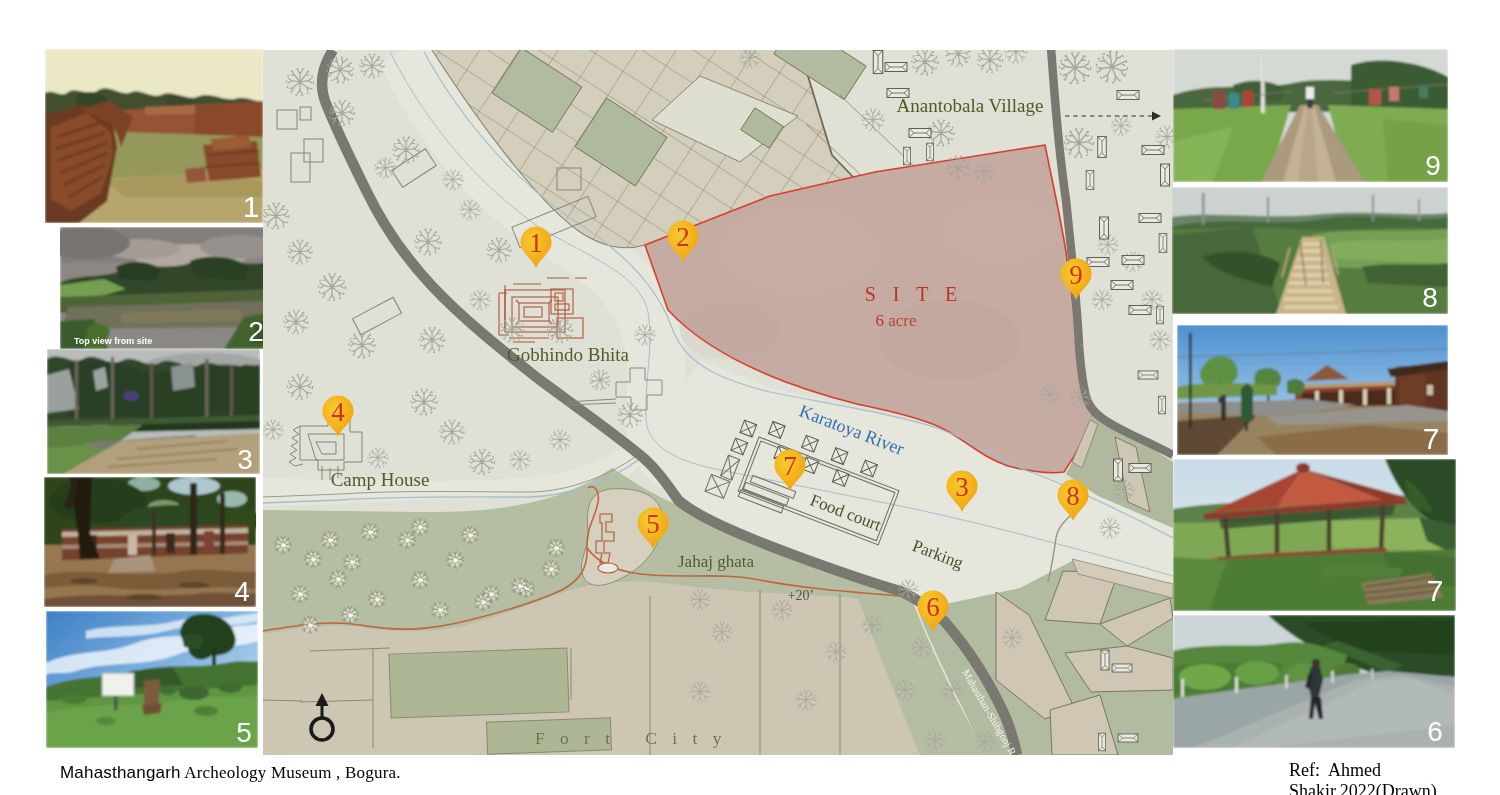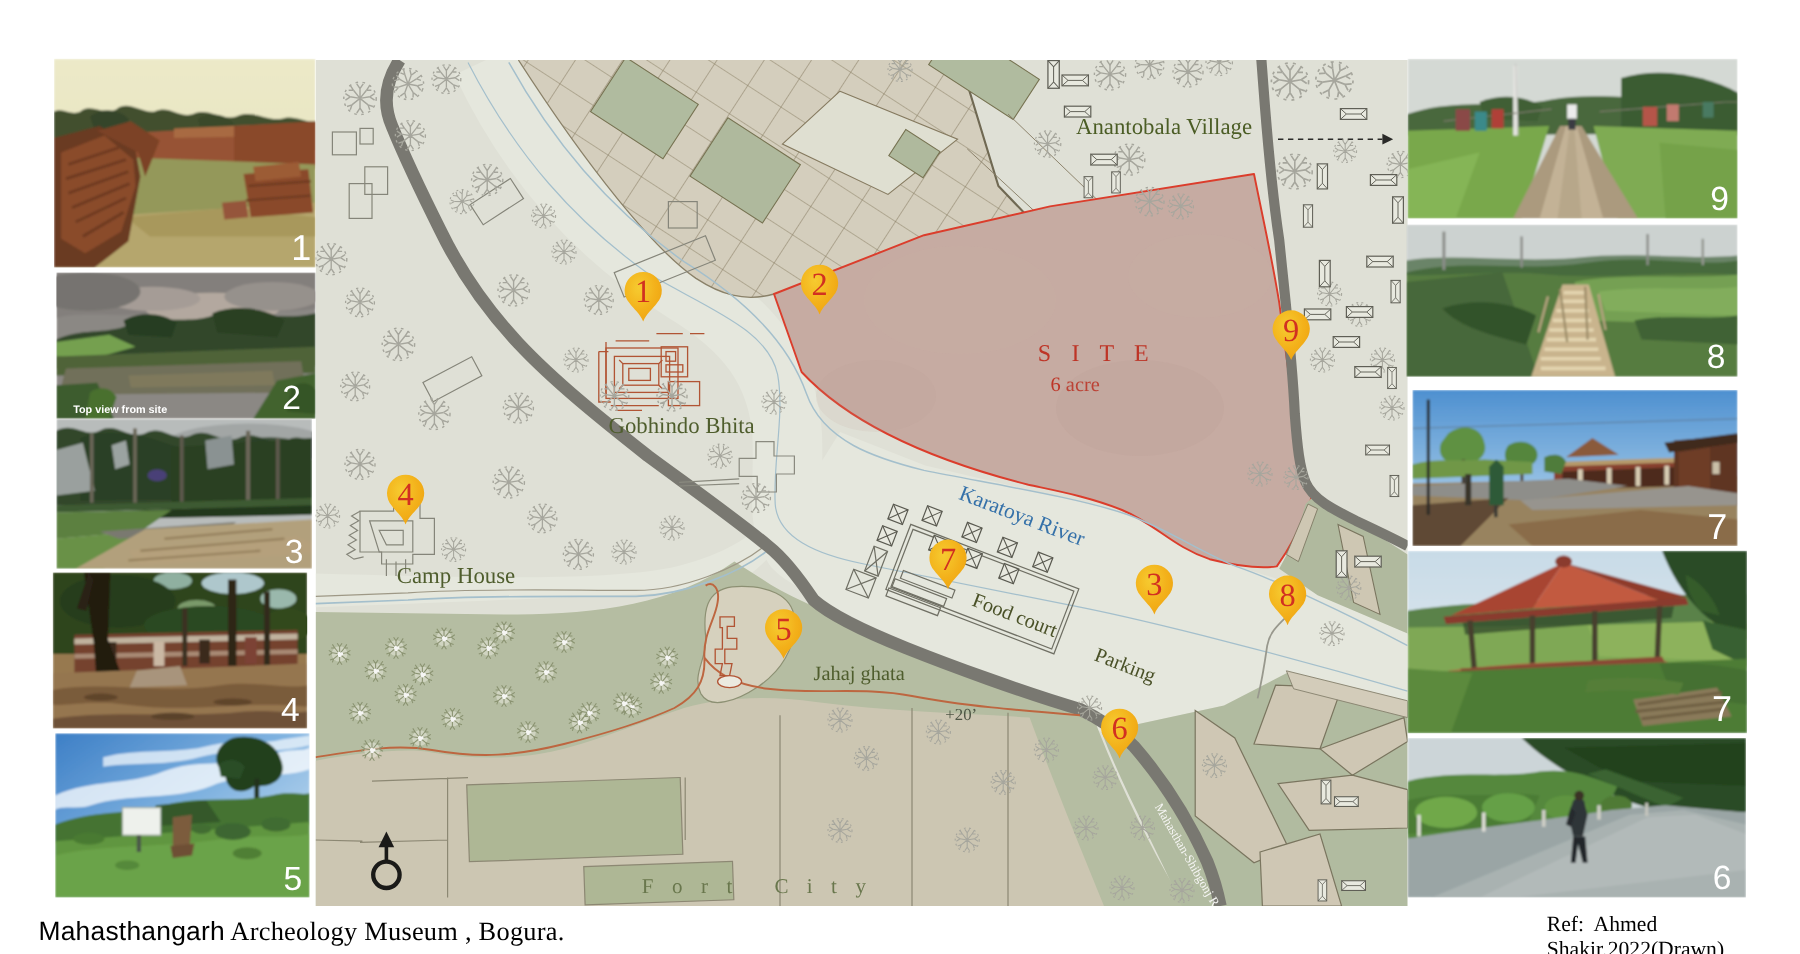--- a/index.html
+++ b/index.html
@@ -45,21 +45,21 @@
  <path d="M158,96 L212,92 L216,128 L164,132 Z" fill="#8a4a2a"></path>
  <path d="M166,90 L204,86 L206,98 L168,102 Z" fill="#9c5c36"></path>
  <path d="M162,106 L214,102 M160,118 L214,114" stroke="#6e3a20" stroke-width="2" fill="none"></path>
  <path d="M140,120 L160,118 L162,132 L142,134 Z" fill="#95553a"></path>
  </g>
 
  <text x="206" y="168" font-size="30" fill="#ffffff" font-family="Liberation Sans,sans-serif" text-anchor="middle">1</text>
 </svg>
 </div>
 
-<div class="abs" style="left:47px;top:227px;width:216px;height:122px;">
+<div class="abs" style="left:60px;top:227px;width:216px;height:122px;">
 <svg width="216" height="122" viewBox="0 0 216 122">
  <defs>
           <filter id="ph2b" x="-3%" y="-3%" width="106%" height="106%">
             <feGaussianBlur stdDeviation="1"></feGaussianBlur>
           </filter>
         </defs>
  <g filter="url(#ph2b)">
 
  <rect width="216" height="122" fill="#8b8884"></rect>
  <path d="M0,0 L216,0 L216,30 C170,36 120,28 80,34 C50,38 20,32 0,38 Z" fill="#837f7c"></path>
@@ -812,21 +812,21 @@
  <path d="M138,52 C142,48 148,50 148,56 L150,64 L146,82 L138,82 L134,64 Z" fill="#2e3438"></path>
  <path d="M138,82 L136,104 L140,104 L142,88 L146,104 L150,104 L148,82 Z" fill="#23282c"></path>
  <circle cx="143" cy="48" r="4" fill="#3a3026"></circle>
  <path d="M136,58 L132,72 L136,74 L140,62 Z" fill="#262b2f"></path>
  </g>
 
  <text x="262" y="126" font-size="28" fill="#ffffff" font-family="Liberation Sans,sans-serif" text-anchor="middle">6</text>
 </svg>
 </div>
 
-<div class="abs" style="left:32px;top:763px;font-size:22px;color:#000;letter-spacing:0.2px;">
+<div class="abs" style="left:60px;top:763px;font-size:17px;color:#000;letter-spacing:0.2px;">
  <span style="font-family:'Liberation Sans',sans-serif;">Mahasthangarh</span><span style="font-family:'Liberation Serif',serif;"> Archeology&nbsp;Museum&nbsp;, Bogura.</span>
 </div>
 
 <div class="abs" style="left:1289px;top:760px;font-size:18px;color:#000;font-family:'Liberation Serif',serif;">
  Ref:&nbsp; Ahmed&nbsp; Shakir,2022(Drawn)
 </div>
 
 </div>
 
 </body></html>

